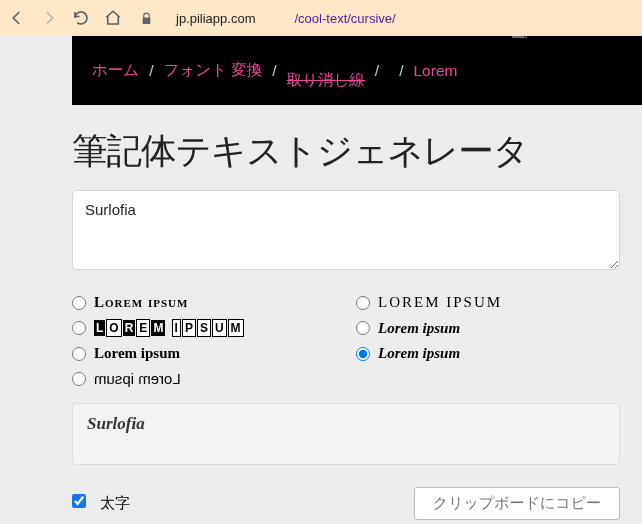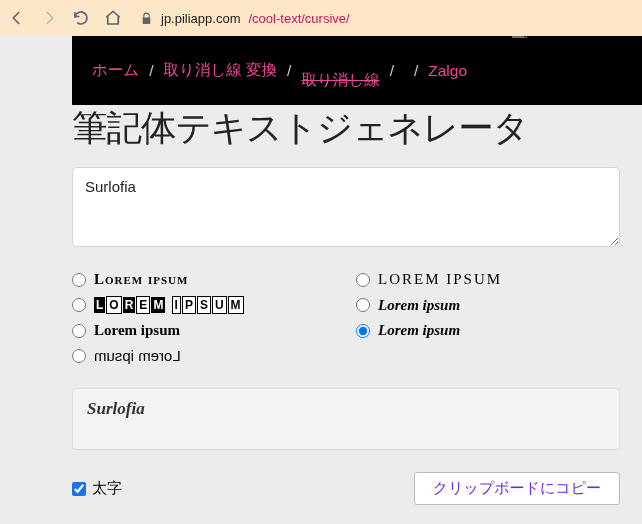--- a/index.html
+++ b/index.html
@@ -20,27 +20,27 @@
   }
   .browser-bar .nav-icons {
     display: flex;
     align-items: center;
     gap: 14px;
   }
   .browser-bar svg { display: block; }
   .url-bar {
     display: flex;
     align-items: center;
-    gap: 8px;
+    gap: 23px;
     font-size: 13px;
     color: #555;
     margin-left: 6px;
   }
   .url-bar .host { color: #222; }
-  .url-bar .path { color: #be185d; }
+  .url-bar .path { color: #4c1d95; margin-left: 16px; }
   .page-wrapper {
     padding: 0 0 0 0;
   }
   .breadcrumb {
     margin-top: 0;
     background: #000;
     color: #fff;
     display: flex;
     align-items: center;
     padding: 14px 20px;
@@ -73,21 +73,21 @@
     letter-spacing: 0.5px;
     word-break: break-all;
   }
   .breadcrumb .zalgo {
     position: relative;
     z-index: 2;
   }
   .content {
     margin-left: 72px;
     width: 548px;
-    padding-top: 0;
+    padding-top: 23px;
   }
   .title {
     font-size: 35.5px;
     font-weight: 400;
     color: #222;
     margin-bottom: 14px;
     letter-spacing: -1px;
     font-family: "Hiragino Sans", Meiryo, sans-serif;
   }
   .input-area {
@@ -100,21 +100,21 @@
     font-family: Arial, sans-serif;
     resize: both;
     background: #fff;
     color: #222;
   }
   .options {
     display: grid;
     grid-template-columns: 1fr 1fr;
     gap: 8px 20px;
     margin-top: 20px;
-    margin-bottom: 24px;
+    margin-bottom: 16px;
   }
   .opt {
     display: flex;
     align-items: center;
     gap: 8px;
     font-size: 15px;
   }
   .opt input[type="radio"] {
     width: 14px;
     height: 14px;
@@ -147,32 +147,31 @@
     color: #333;
   }
   .bottom-row {
     display: flex;
     align-items: center;
     justify-content: space-between;
     margin-top: 22px;
   }
   .bold-check {
     display: flex;
-    align-items: center;
-    gap: 6px;
+    gap: 14px;
     font-size: 15px;
   }
   .bold-check input { accent-color: #1a73e8; width:14px; height:14px;}
   .copy-btn {
     border: 1px solid #bbb;
     background: #fff;
     padding: 6px 18px;
     font-size: 15px;
     border-radius: 3px;
-    color: #6d28d9;
+    color: #737373;
     cursor: pointer;
   }
 </style>
 </head>
 <body>
 
 <div class="browser-bar">
   <div class="nav-icons">
     <span>
       <svg width="18" height="18" viewBox="0 0 24 24" fill="none" stroke="#5f6368" stroke-width="2.2">
@@ -204,26 +203,26 @@
     <span class="host">jp.piliapp.com</span>
       <span class="path">/cool-text/cursive/</span>
   </div>
 </div>
 
 <div class="page-wrapper">
   <div class="breadcrumb">
     <div class="zalgo-bg">͑̊͛̐́̓̒͐̂̇̓̍̏̈͆͗͛̑̋́͊̚̚͠͝ ̈́̊̓͋̋̉̊͂̽̂̇͆͆̓̾͐̊̉͌̐͑̒̂̀͗̽̏̒̈́͘̚̚̕̕͝͝͝ ̐̋̔͛̆́͊̊̏̒̋̍̆̍͋̈́̈́̃͌̈̎̅͆̾̌̈͑͑̀̂̚̕͝͝͠ ͂͌̇̌͐͆͆̐̂͑̾͆̏̆̃̀̐͋̍̓̒̓̾̚̕̚͘͝͠͠͝͝</div>
     <a href="#">ホーム</a>
     <span class="sep">/</span>
-    <a href="#">取り消し線 変換</a>
+    <a href="#">フォント 変換</a>
     <span class="sep">/</span>
     <a href="#" class="strike">取り消し線</a>
     <span class="sep">/</span>
     <span class="sep">/</span>
-    <a href="#" class="zalgo">Zalgo</a>
+    <a href="#" class="zalgo">Lorem</a>
   </div>
 
   <div class="content">
     <h1 class="title">筆記体テキストジェネレータ</h1>
 
     <textarea class="input-area" style="">Surlofia</textarea>
 
     <div class="options">
       <label class="opt">
         <input type="radio" name="style" style="">

